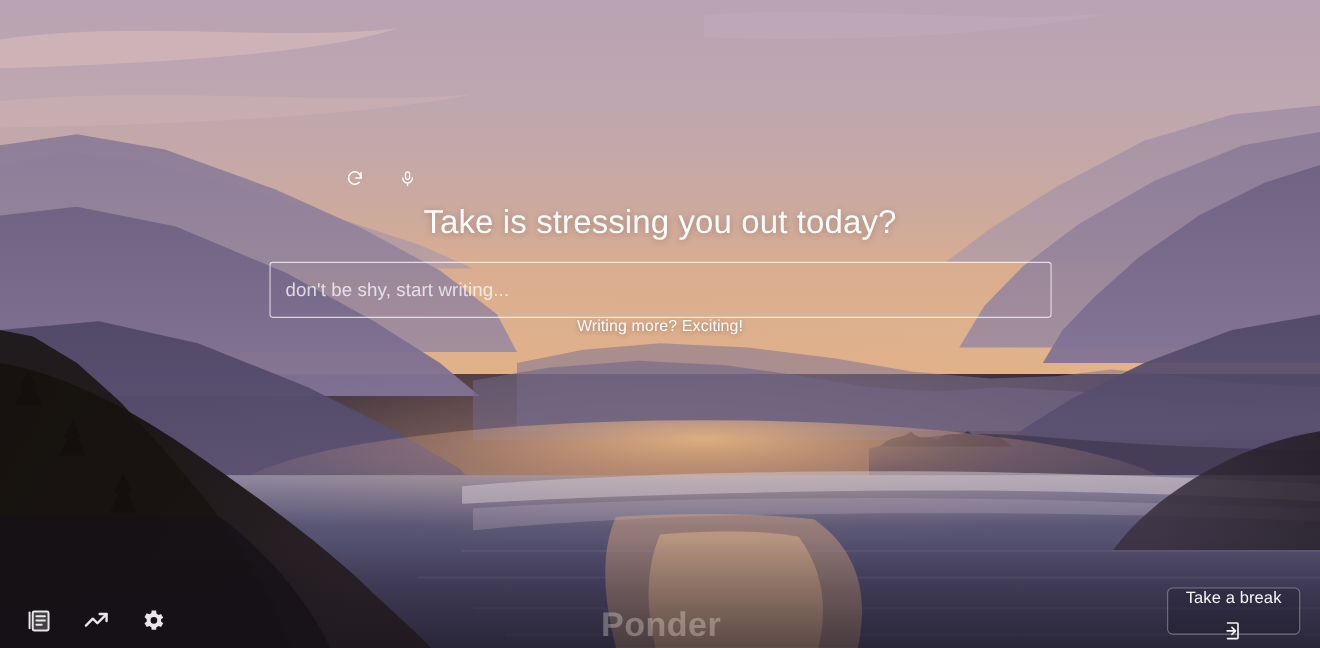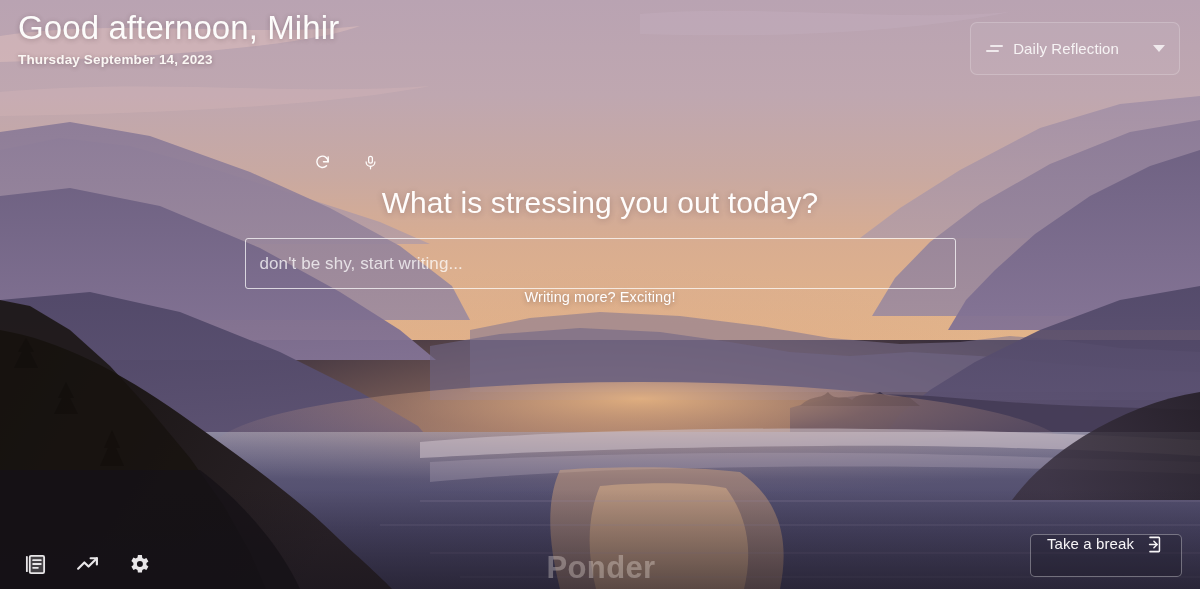--- a/index.html
+++ b/index.html
@@ -92,25 +92,25 @@
 
   
   .bottom-left {
     position:absolute; left:22px; bottom:12px;
     display:flex; align-items:center; gap:26px; z-index:6;
   }
   .bl-icon { width:26px; height:26px; display:flex; align-items:center; justify-content:center; color:#e8e6e8; }
 
   .break-btn {
     position:absolute; right:18px; bottom:12px; z-index:6;
-    display:flex; gap:12px;
+    display:flex; align-items:center; gap:12px;
     height:43px; padding:0 16px;
     border:1px solid rgba(255,255,255,.34);
     border-radius:5px; background:rgba(30,26,40,.34);
-    color:#f7f5f7; font-size:15px; letter-spacing:.1px;
+    color:#f7f5f7; font-size:15px; letter-spacing:.1px;flex-direction:column;
   }
 </style>
 </head>
 <body>
 
 <div id="app">
 
   <div id="scene">
     <svg viewBox="0 0 1200 589" preserveAspectRatio="none">
       <defs>
@@ -218,56 +218,40 @@
       <path d="M104,448 L112,430 L120,448 L116,448 L124,466 L100,466 L108,448 Z" fill="#120e0c" opacity="0.7"></path>
 
       <path d="M1200,392 C1160,398 1120,414 1084,436 C1052,456 1028,478 1012,500 L1200,500 Z" fill="url(#fgright)" opacity="0.85"></path>
 
       <rect x="0" y="489" width="1200" height="100" fill="url(#vign)"></rect>
 
       <path d="M0,470 L200,470 C240,500 280,545 300,589 L0,589 Z" fill="#151116" opacity="0.80"></path>
     </svg>
   </div>
 
-  <div class="topbar">
-
-    <div class="greet-block">
-      <div class="greeting">Good afternoon, Mihir</div>
-      <div class="datestr">Thursday September 14, 2023</div>
-    </div>
-
-    <div class="selector">
-      <span class="sliders-icon">
-        <i></i>
-          <i></i>
-      </span>
-      <span class="sl-label">Daily Reflection</span>
-      <span class="caret"></span>
-    </div>
-  </div>
 
   <div class="center">
 
     <div class="tool-row">
       <span class="tool-btn">
         <svg width="17" height="19" viewBox="0 0 24 24" fill="none" stroke="currentColor" stroke-width="2" stroke-linecap="round" stroke-linejoin="round">
           <path d="M20 11a8 8 0 1 0-2.3 5.7"></path>
           <polyline points="20 4 20 11 13.4 11"></polyline>
         </svg>
       </span>
       <span class="tool-btn">
         <svg width="15" height="21" viewBox="0 0 24 24" fill="none" stroke="currentColor" stroke-width="2" stroke-linecap="round" stroke-linejoin="round">
           <rect x="9" y="2" width="6" height="11" rx="3"></rect>
           <path d="M5 11a7 7 0 0 0 14 0"></path>
           <line x1="12" y1="18" x2="12" y2="22"></line>
         </svg>
       </span>
     </div>
 
-    <div class="prompt">What is stressing you out today?</div>
+    <div class="prompt">Take is stressing you out today?</div>
 
     <div class="entry">
       <span class="ph">don't be shy, start writing...</span>
     </div>
 
     <div class="sub">Writing more? Exciting!</div>
   </div>
 
   <div class="brand">Ponder</div>
 

